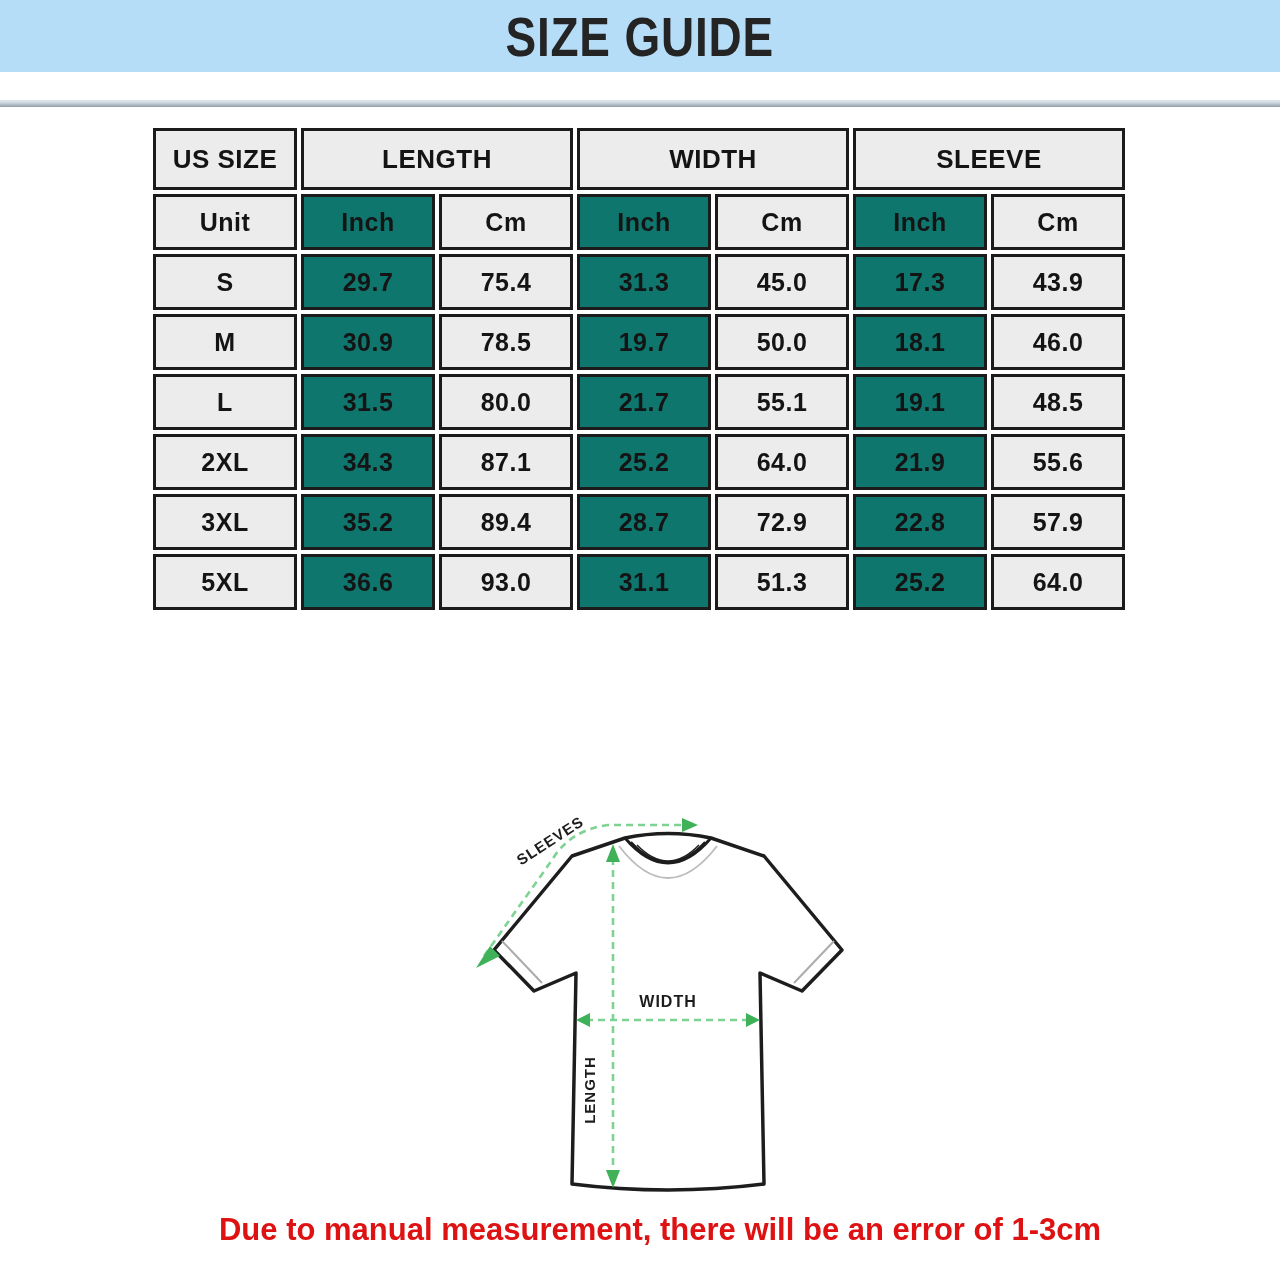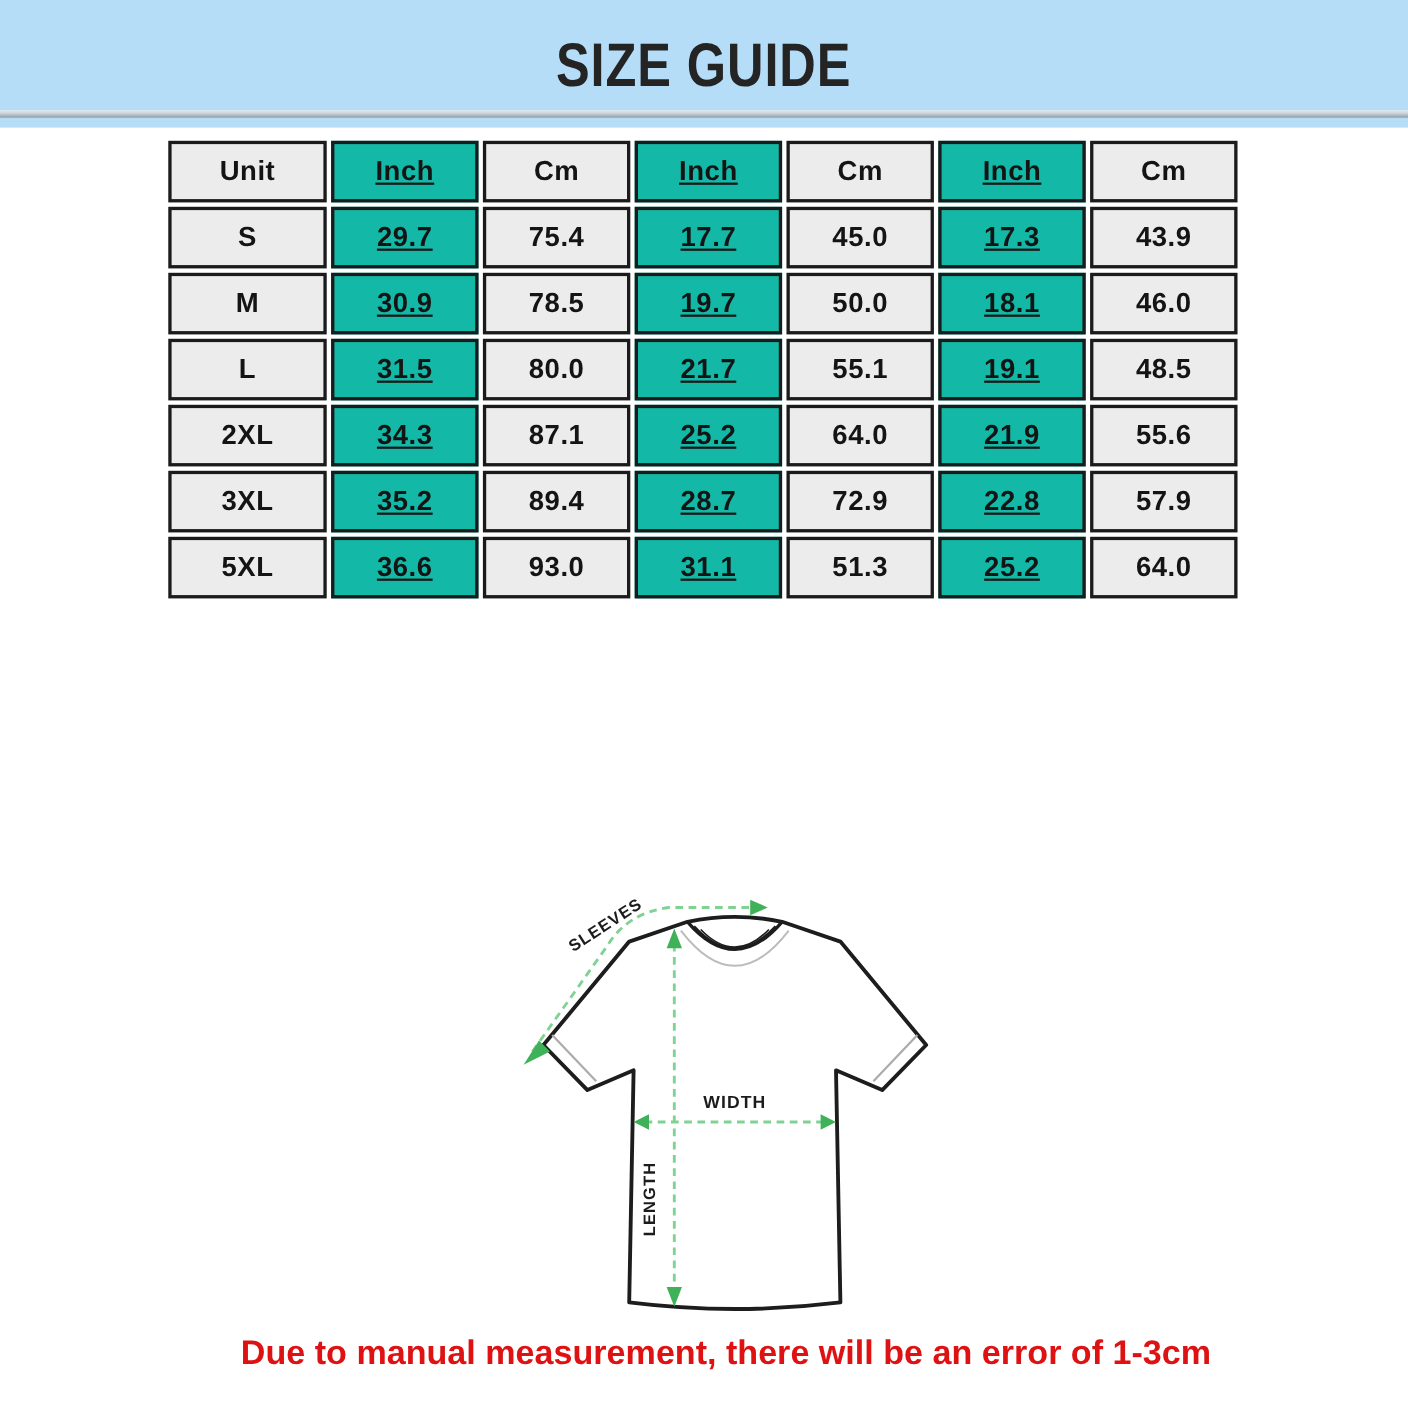--- a/index.html
+++ b/index.html
@@ -1,21 +1,21 @@
 <!DOCTYPE html>
 <html><head>
 <meta charset="utf-8">
 <style>
   * { margin: 0; padding: 0; box-sizing: border-box; }
   html, body { width: 1280px; height: 1280px; background: #ffffff; overflow: hidden; }
   body { font-family: "Liberation Sans", "DejaVu Sans", sans-serif; position: relative; }
 
   
   .banner {
-    position: absolute; left: 0; top: 0; width: 1280px; height: 116px;
+    position: absolute; left: 0; top: 0; width: 1280px; height: 72px;
     display: flex; align-items: center; justify-content: center;
   }
   .banner-title {
     font-size: 56px; font-weight: 800; letter-spacing: 1px; color: #242424;
     display: inline-block; transform: scaleX(0.82);
   }
   .banner-strip {
     position: absolute; left: 0; top: 100px; width: 1280px; height: 7px;
     background: linear-gradient(#dfe8ee 0%, #cdd7dd 40%, #8f9da5 100%);
   }
@@ -26,21 +26,21 @@
     border-collapse: separate; border-spacing: 4px; table-layout: fixed;
   }
   td.cell {
     border: 3px solid #1b1b1b;
     text-align: center; vertical-align: middle;
     font-weight: 700; color: #141414; font-size: 25px;
     height: 56px; letter-spacing: 0.5px;
   }
   tr.header-row td.cell { height: 62px; font-size: 26px; }
   td.g { background: #ececec; }
-  td.w { background: #14b8a6; text-decoration: underline; }
+  td.w { background: #0f766e; }
 
   
   .diagram {
     position: absolute; left: 452px; top: 798px; width: 436px; height: 410px;
   }
 
   
   .note {
     position: absolute; left: 0; top: 1212px; width: 1280px;
     text-align: center; font-size: 31px; font-weight: 700; color: #de1212; padding-left: 40px;
@@ -58,36 +58,42 @@
   <colgroup>
     <col style="width:144px">
       <col>
       <col>
       <col>
       <col>
       <col>
       <col>
   </colgroup>
   <tbody>
+    <tr class="header-row">
+      <td class="cell g">US SIZE</td>
+      <td class="cell g" colspan="2">LENGTH</td>
+      <td class="cell g" colspan="2">WIDTH</td>
+      <td class="cell g" colspan="2">SLEEVE</td>
+    </tr>
     <tr>
       <td class="cell g">Unit</td>
       <td class="cell w">Inch</td>
       <td class="cell g">Cm</td>
       <td class="cell w">Inch</td>
       <td class="cell g">Cm</td>
       <td class="cell w">Inch</td>
       <td class="cell g">Cm</td>
     </tr>
   </tbody>
   <tbody id="size-table-body">
       <tr>
         <td class="cell g">S</td>
         <td class="cell w">29.7</td>
         <td class="cell g">75.4</td>
-        <td class="cell w">17.7</td>
+        <td class="cell w">31.3</td>
         <td class="cell g">45.0</td>
         <td class="cell w">17.3</td>
         <td class="cell g">43.9</td>
       </tr>
       <tr>
         <td class="cell g">M</td>
         <td class="cell w">30.9</td>
         <td class="cell g">78.5</td>
         <td class="cell w">19.7</td>
         <td class="cell g">50.0</td>

